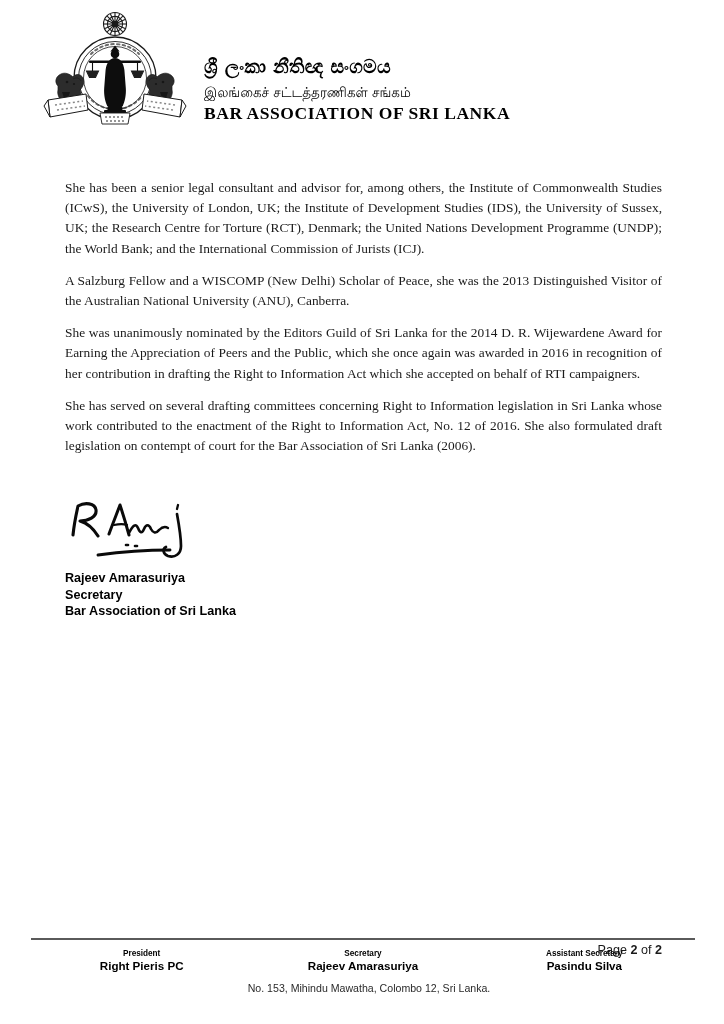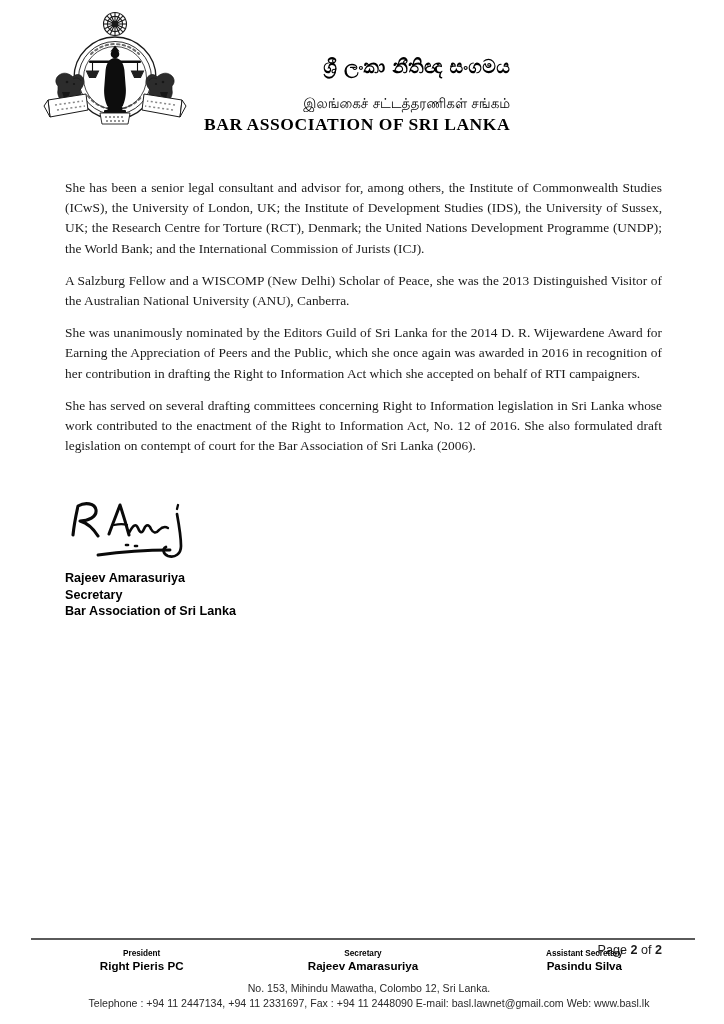--- a/index.html
+++ b/index.html
@@ -29,35 +29,34 @@
   }
   .emblem {
     width: 150px;
     height: 132px;
     flex: 0 0 150px;
     margin-top: 2px;
   }
   .org-names {
     margin-left: 14px;
     margin-top: 48px;
-    text-align: right;
   }
   .org-sinhala {
     font-family: "DejaVu Sans", sans-serif;
     font-size: 19px;
     font-weight: bold;
     line-height: 1.15;
     letter-spacing: 0.3px;
     white-space: nowrap;
   }
   .org-tamil {
     font-family: "DejaVu Sans", sans-serif;
     font-size: 13.5px;
     line-height: 1.3;
-    margin-top: 17px;
+    margin-top: 6px;
     white-space: nowrap;
   }
   .org-english {
     font-family: "Liberation Serif", serif;
     font-size: 17.5px;
     font-weight: bold;
     letter-spacing: 0.55px;
     margin-top: 2px;
     white-space: nowrap;
   }
@@ -307,16 +306,15 @@
       <div class="officer-name">Rajeev Amarasuriya</div>
     </div>
     <div class="officer">
       <div class="officer-role">Assistant Secretary</div>
       <div class="officer-name">Pasindu Silva</div>
     </div>
   </div>
 
   <div class="contact">
     <div class="contact-line">No. 153, Mihindu Mawatha, Colombo 12, Sri Lanka.</div>
-    <div class="contact-line">Telephone : +94 11 2447134, +94 11 2331697, Fax : +94 11 2448090 E-mail: basl.lawnet@gmail.com  Web: www.basl.lk</div>
   </div>
 
 </div>
 
 </body></html>

